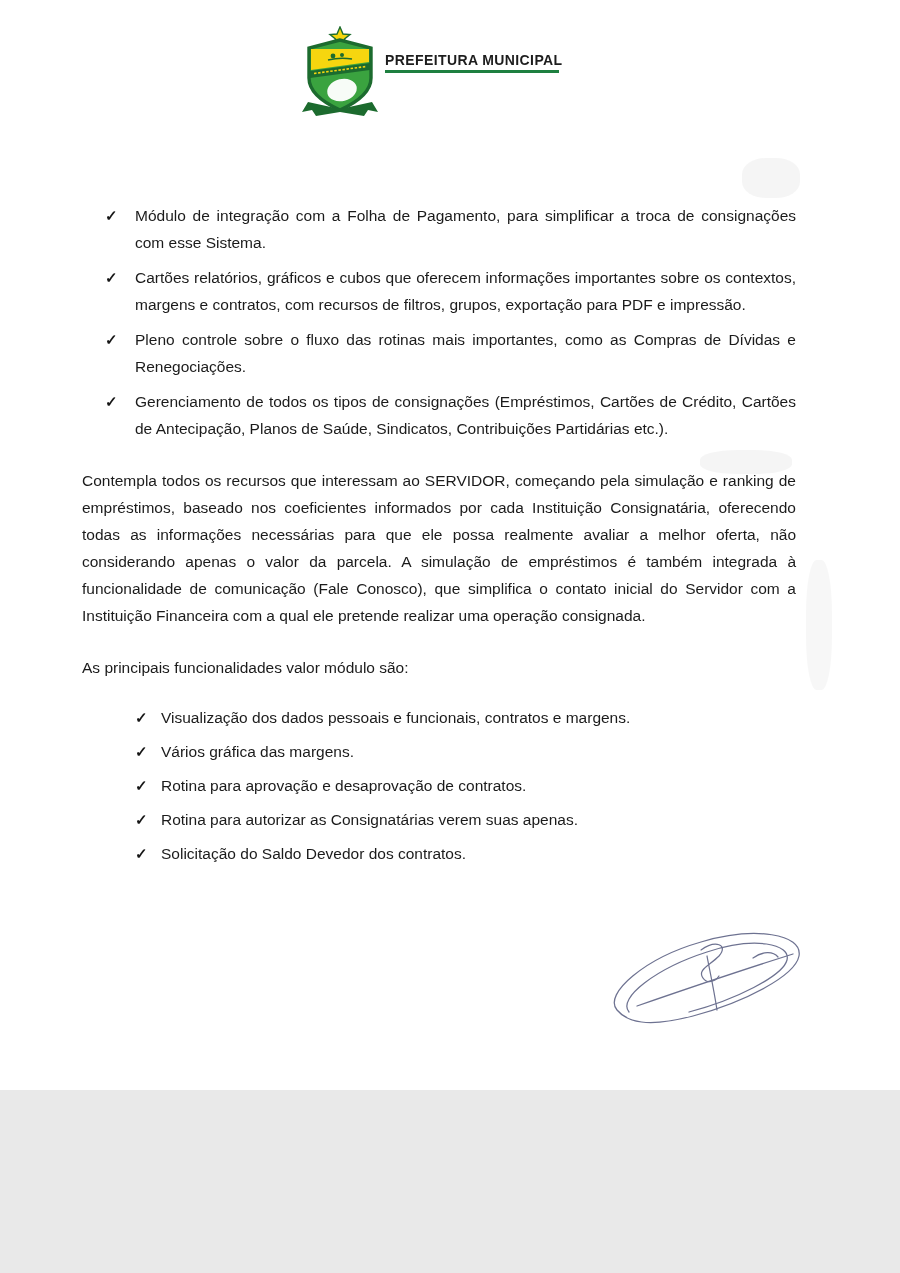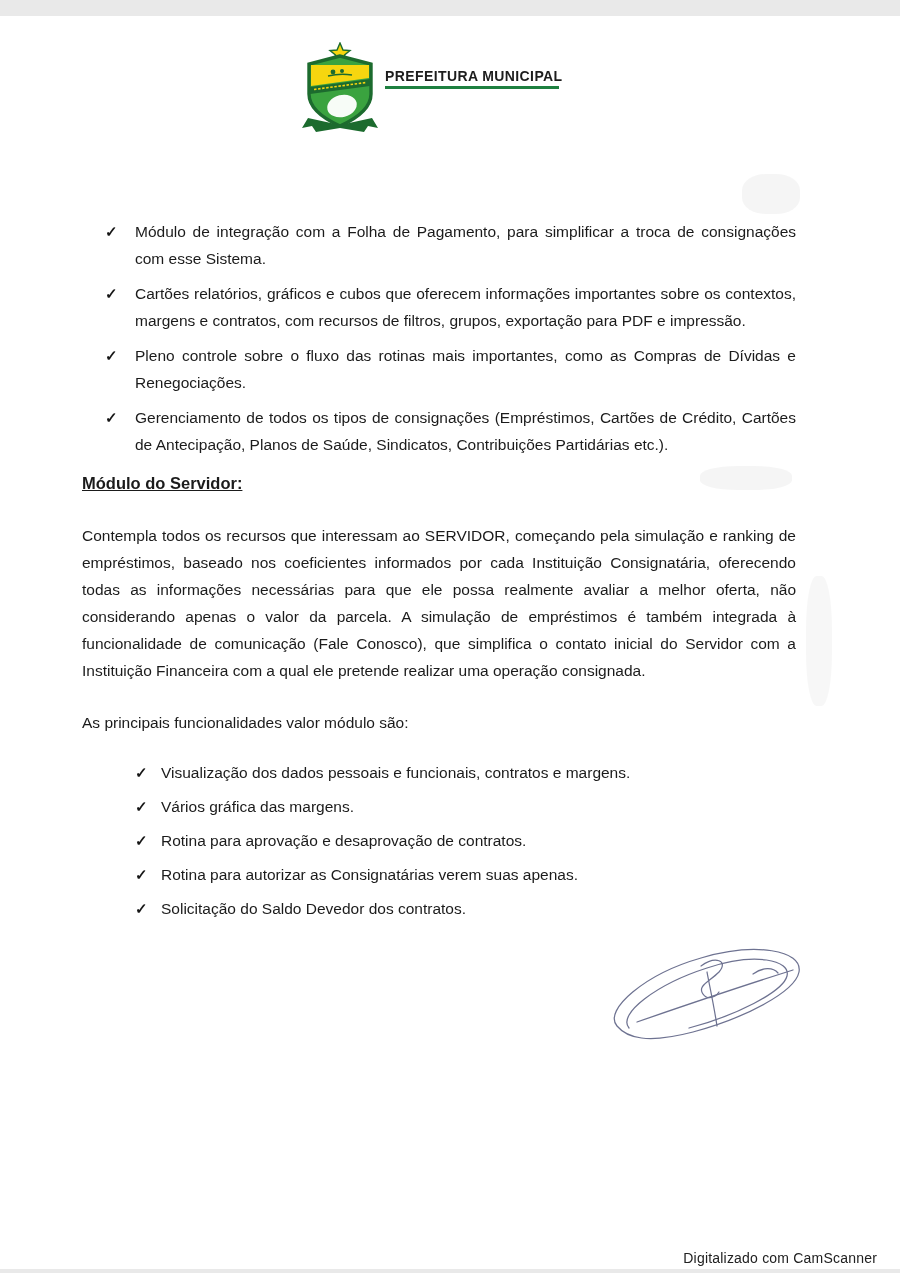--- a/index.html
+++ b/index.html
@@ -1,17 +1,17 @@
 <!DOCTYPE html>
 <html><head>
 <meta charset="utf-8">
 <style>
   html,body{margin:0;padding:0;background:#e9e9e9;}
   .page{
-    position:relative;width:900px;height:1253px;margin:16px auto;background:#ffffff;
+    position:relative;width:900px;height:1090px;margin:0 auto;background:#ffffff;
     font-family:"Liberation Sans",sans-serif;color:#1b1b1b;overflow:hidden;
   }
   
   .header{position:absolute;top:26px;left:300px;display:flex;align-items:flex-start;}
   .crest{width:80px;height:92px;flex:0 0 auto;}
   .header-text{margin-left:5px;margin-top:27px;}
   .org1{font-size:14px;font-weight:700;letter-spacing:.4px;color:#1d1d1d;line-height:1.1;}
   .org2{font-size:27px;font-weight:700;letter-spacing:-.5px;color:#111;line-height:1.05;margin-top:1px;}
   .org-underline{height:3px;background:#1e8040;width:174px;margin-top:2px;}
   
@@ -84,21 +84,20 @@
       <li>
         <span class="check">✓</span>
         <span class="btext">Pleno controle sobre o fluxo das rotinas mais importantes, como as Compras de Dívidas e Renegociações.</span>
       </li>
       <li>
         <span class="check">✓</span>
         <span class="btext">Gerenciamento de todos os tipos de consignações (Empréstimos, Cartões de Crédito, Cartões de Antecipação, Planos de Saúde, Sindicatos, Contribuições Partidárias etc.).</span>
       </li>
     </ul>
 
-    <div class="heading">Módulo do Servidor:</div>
 
     <p class="para">Contempla todos os recursos que interessam ao SERVIDOR, começando pela simulação e ranking de empréstimos, baseado nos coeficientes informados por cada Instituição Consignatária, oferecendo todas as informações necessárias para que ele possa realmente avaliar a melhor oferta, não considerando apenas o valor da parcela. A simulação de empréstimos é também integrada à funcionalidade de comunicação (Fale Conosco), que simplifica o contato inicial do Servidor com a Instituição Financeira com a qual ele pretende realizar uma operação consignada.</p>
 
     <p class="intro">As principais funcionalidades valor módulo são:</p>
 
     <ul class="blist sub-list">
       <li>
         <span class="check">✓</span>
         <span class="btext">Visualização dos dados pessoais e funcionais, contratos e margens.</span>
       </li>

